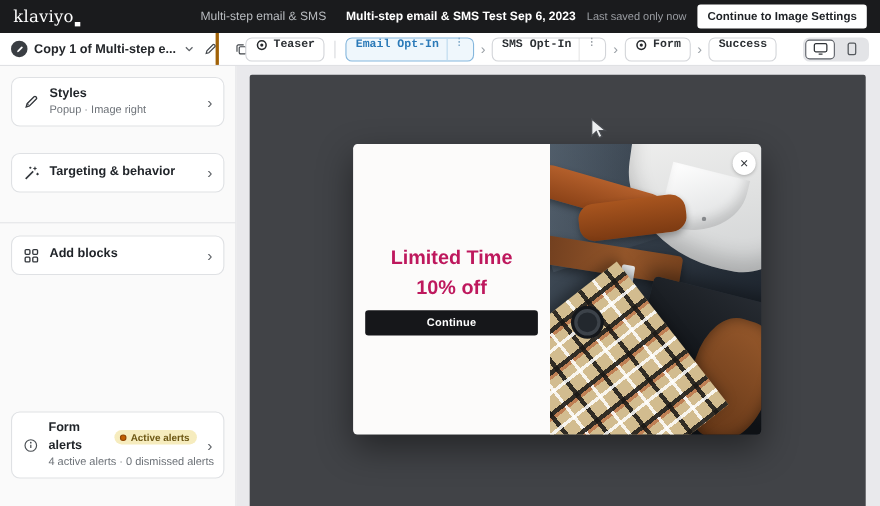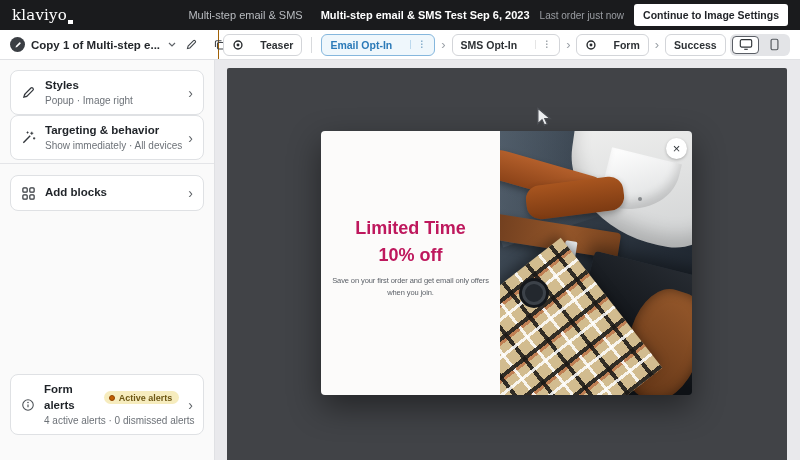--- a/index.html
+++ b/index.html
@@ -13,51 +13,51 @@
   .logo-flag { width:5px; height:4px; background:#fff; display:inline-block; margin:2px 0 0 1px; }
   .tb-nav { margin-left:auto; color:#b9bcc0; font-size:11px; cursor:pointer; }
   .tb-title { color:#fff; font-size:11px; font-weight:600; margin-left:18px; }
   .tb-saved { color:#9a9da2; font-size:10px; margin-left:10px; }
   .tb-cta { margin-left:10px; background:#fff; color:#1f2226; border:none; border-radius:3px;
             font-size:10.5px; font-weight:600; padding:5px 9px; cursor:pointer; font-family:inherit; }
 
   
   .toolbar { position:absolute; left:0; top:30px; width:800px; height:30px; background:#fff;
              border-bottom:1px solid #e0e1e4; display:flex; align-items:stretch; }
-  .toolbar-left { width:219px; flex:0 0 auto; border-right:1px solid #a16207;
+  .toolbar-left { width:199px; flex:0 0 auto; border-right:3px solid #a16207;
                   display:flex; align-items:center; gap:6px; padding:0 12px 0 10px; }
   .status-circle { width:15px; height:15px; border-radius:50%; background:#3a3e43; color:#fff;
                    display:flex; align-items:center; justify-content:center; flex:0 0 auto; }
   .form-name { font-size:11.5px; font-weight:700; color:#24272b; white-space:nowrap; }
   .caret-btn { background:none; border:none; padding:2px; cursor:pointer; display:flex; }
   .tl-actions { margin-left:auto; display:flex; gap:13px; align-items:center; }
   .icon-btn { background:none; border:none; padding:1px; cursor:pointer; display:flex; }
 
   .toolbar-center { flex:1; display:flex; align-items:center; justify-content:center; gap:5px; }
   .step-btn { height:22px; padding:0 8px; border:1px solid #d3d5d9; border-radius:6px; background:#fff;
-              font-size:10.5px; font-weight:600; color:#2c3034; display:flex; align-items:center; gap:16px;
-              cursor:pointer; font-family:Liberation Sans, sans-serif; white-space:nowrap; }
+              font-size:10.5px; font-weight:600; color:#2c3034; display:flex; gap:5px;
+              cursor:pointer; font-family:Liberation Mono, monospace; white-space:nowrap; }
   .step-btn.selected { color:#2b7ab8; border-color:#85b7dd; background:#eff7fc; }
   .kebab { color:#9aa0a6; font-size:9px; line-height:1; margin-left:2px; padding-left:6px;
            border-left:1px solid rgba(0,0,0,.10); }
   .step-btn.selected .kebab { border-left-color:#bcd9ee; color:#7fa9c9; }
   .vdiv { width:1px; height:16px; background:#d8dadd; margin:0 4px; }
   .chev { color:#9aa0a6; font-size:13px; line-height:1; margin:0 1px; }
 
   .toolbar-right { flex:0 0 auto; display:flex; align-items:center; padding-right:10px; }
   .device-toggle { background:#e3e4e7; border-radius:6px; padding:2px; display:flex; gap:2px; }
   .device { width:27px; height:18px; display:flex; align-items:center; justify-content:center;
             border-radius:4px; border:1px solid transparent; background:transparent; cursor:pointer; }
   .device.selected { background:#fff; border-color:#5b5f66; }
 
   
   .sidebar { position:absolute; left:0; top:60px; width:215px; bottom:0; background:#fafafa;
              border-right:1px solid #e0e1e4; display:flex; flex-direction:column; padding:10px 10px 9px; }
   .card { display:flex; align-items:center; gap:9px; padding:7px 10px; background:#fff;
-          border:1px solid #dfe1e4; border-radius:8px; cursor:pointer; margin-bottom:0; min-height:36px; }
+          border:1px solid #dfe1e4; border-radius:8px; cursor:pointer; margin-bottom:24px; min-height:36px; }
   .card-icon { flex:0 0 auto; display:flex; align-items:center; }
   .card-text { flex:1; min-width:0; }
   .card-title { font-size:11.5px; font-weight:700; color:#1f2328; line-height:1.35; }
   .card-sub { font-size:10px; color:#6d7278; line-height:1.35; white-space:nowrap; }
   .card-chev { color:#5f6368; font-size:14px; line-height:1; }
   .sb-divider { border-top:1px solid #e4e5e8; margin:3px -10px 11px; }
   .sb-spacer { flex:1; }
   .alert-title-row { display:flex; align-items:center; gap:6px; }
   .alert-badge { background:#f6ecbe; border-radius:9px; padding:1.5px 7px 1.5px 5px; font-size:9px;
                  font-weight:600; color:#6d5714; display:flex; align-items:center; gap:4px; white-space:nowrap; }
@@ -124,21 +124,21 @@
 </head>
 <body>
 
 <header class="topbar">
   <div class="logo">
     <span>klaviyo</span>
     <span class="logo-flag"></span>
   </div>
   <span class="tb-nav">Multi-step email &amp; SMS</span>
   <span class="tb-title">Multi-step email &amp; SMS Test Sep 6, 2023</span>
-  <span class="tb-saved">Last order just now</span>
+  <span class="tb-saved">Last saved only now</span>
   <button class="tb-cta">Continue to Image Settings</button>
 </header>
 
 <div class="toolbar">
   <div class="toolbar-left">
     <span class="status-circle">
       <svg width="8" height="8" viewBox="0 0 16 16">
           <path d="M3 13l.9-3.2L10.6 3a1.3 1.3 0 0 1 1.9 0l.5.5a1.3 1.3 0 0 1 0 1.9L6.2 12.1 3 13z" fill="#fff"></path>
         </svg>
     </span>
@@ -234,21 +234,20 @@
 
   <div class="card">
     <span class="card-icon">
       <svg width="15" height="15" viewBox="0 0 16 16">
           <path d="M2.5 13.5L9.8 6.2" stroke="#33373c" stroke-width="1.5"></path>
           <path d="M11.5 1.8v3.2M9.9 3.4h3.2M14 7.6v2.4M12.8 8.8h2.4M7 1.6v2M6 2.6h2" stroke="#33373c" stroke-width="1.1"></path>
         </svg>
     </span>
     <span class="card-text">
       <div class="card-title">Targeting &amp; behavior</div>
-      <div class="card-sub">Show immediately · All devices</div>
     </span>
     <span class="card-chev">›</span>
   </div>
 
   <div class="sb-divider"></div>
 
   <div class="card">
     <span class="card-icon">
       <svg width="15" height="15" viewBox="0 0 16 16">
           <g fill="none" stroke="#33373c" stroke-width="1.3">
@@ -291,21 +290,21 @@
 
 <main class="canvas">
   <div class="stage">
 
     <div class="modal">
       <div class="modal-left">
         <div class="headline">
           <div>Limited Time</div>
           <div>10% off</div>
         </div>
-        <p class="popup-body">Save on your first order and get email only offers when you join.</p>
+        <button class="continue-btn">Continue</button>
       </div>
 
       <div class="img-pane">
         <div class="fold1"></div>
         <div class="shirt"></div>
         <div class="collar"></div>
         <div class="shirt-button"></div>
         <div class="tie"></div>
         <div class="tie-fold"></div>
         <div class="belt"></div>

